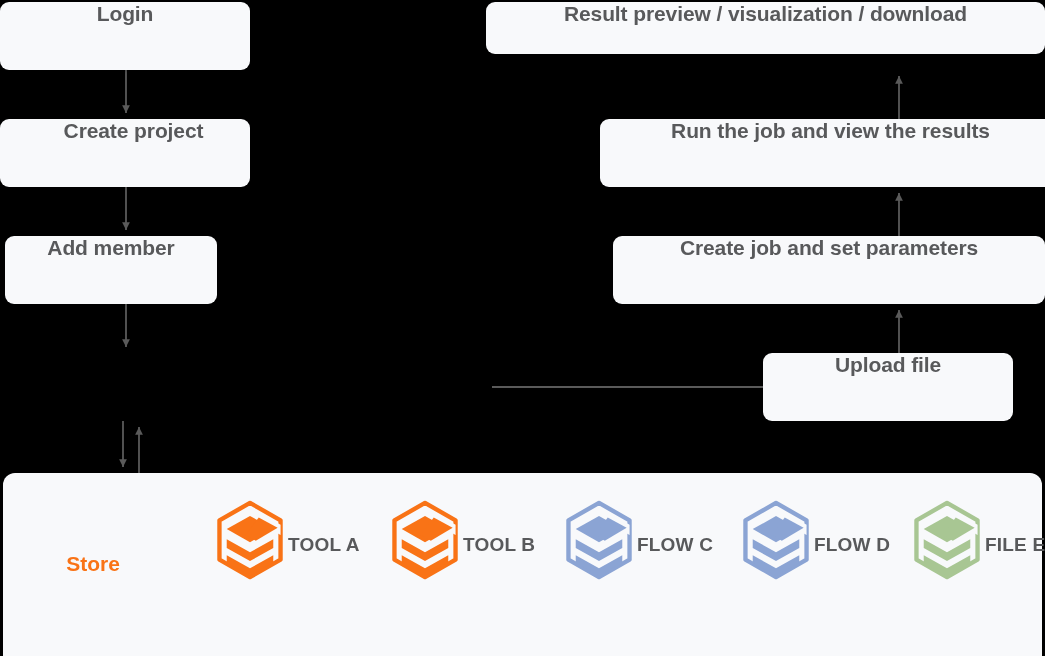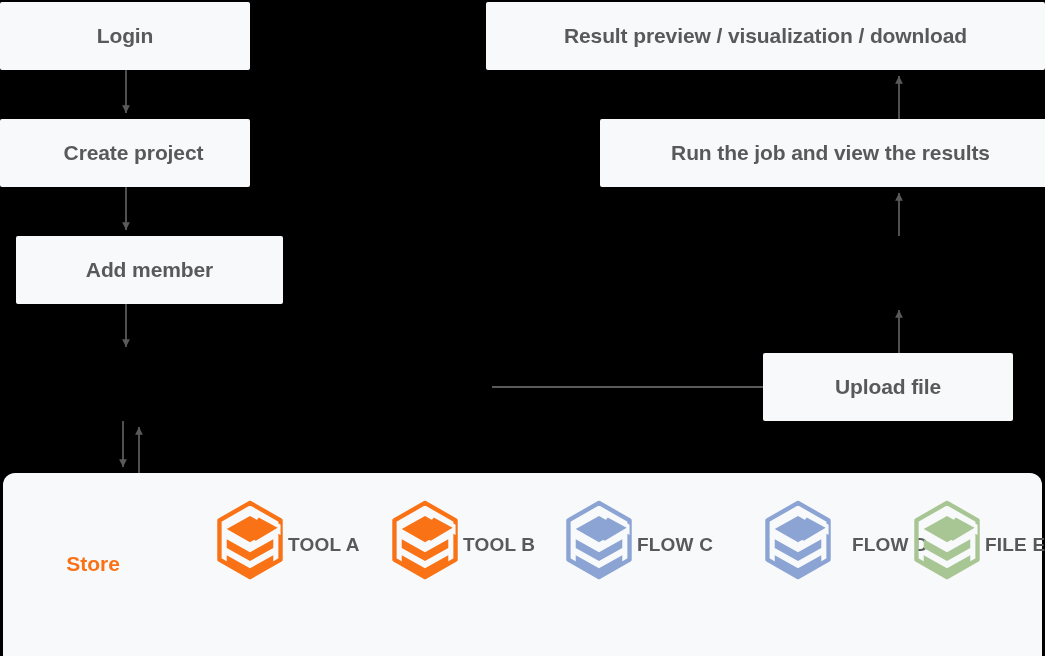--- a/index.html
+++ b/index.html
@@ -16,39 +16,38 @@
     height: 656px;
     background: #000000;
     overflow: hidden;
   }
 
   
   .box {
     position: absolute;
     box-sizing: border-box;
     background: #f8f9fb;
-    border-radius: 2px;
+    border-radius: 9px;
     box-shadow: 0 1px 3px rgba(0,0,0,0.18);
     display: flex;
-    align-items: center;
     justify-content: center;
     color: #58595b;
     font-weight: bold;
     font-size: 21px;
     letter-spacing: -0.1px;
     white-space: nowrap;
   }
 
   
   #box-login          { left: 0px;   top: 2px;   width: 250px; height: 68px; }
   #box-create-project { left: 0px;   top: 119px; width: 250px; height: 68px; padding-left: 17px; }
-  #box-add-member     { left: 16px;   top: 236px; width: 267px; height: 68px; }
+  #box-add-member     { left: 5px;   top: 236px; width: 212px; height: 68px; }
   #box-select-tool    { left: 0px;   top: 353px; width: 492px; height: 68px; }
 
-  #box-result-preview { left: 486px; top: 2px;   width: 559px; height: 68px; }
+  #box-result-preview { left: 486px; top: 2px;   width: 559px; height: 52px; }
   #box-run-job        { left: 584px; top: 119px; width: 461px; height: 68px; margin-left: 16px; }
   #box-create-job     { left: 613px; top: 236px; width: 432px; height: 68px; }
   #box-upload-file    { left: 763px; top: 353px; width: 250px; height: 68px; }
 
   
   #store-panel {
     position: absolute;
     left: 3px;
     top: 473px;
     width: 1039px;
@@ -85,21 +84,21 @@
     margin-top: 9px;
     color: #58595b;
     font-weight: bold;
     font-size: 19px;
     letter-spacing: 0.2px;
     white-space: nowrap;
   }
   #store-item-0 { left: 212px; }
   #store-item-1 { left: 387px; align-items: center; }
   #store-item-2 { left: 561px; }
-  #store-item-3 { left: 760px; gap: 16px; }
+  #store-item-3 { left: 738px; }
   #store-item-4 { left: 909px; }
 
   
   #arrow-layer {
     position: absolute;
     left: 0;
     top: 0;
     width: 1045px;
     height: 656px;
     pointer-events: none;
@@ -169,20 +168,23 @@
 
 
   <div class="box" id="box-result-preview">
     <span>Result preview / visualization / download</span>
   </div>
 
   <div class="box" id="box-run-job">
     <span>Run the job and view the results</span>
   </div>
 
+  <div class="box" id="box-create-job">
+    <span>Create job and set parameters</span>
+  </div>
 
   <div class="box" id="box-upload-file">
     <span>Upload file</span>
   </div>
 
   <div id="store-panel"></div>
 
   <div id="store-label">Store</div>
 
   <div class="store-item" id="store-item-0">

